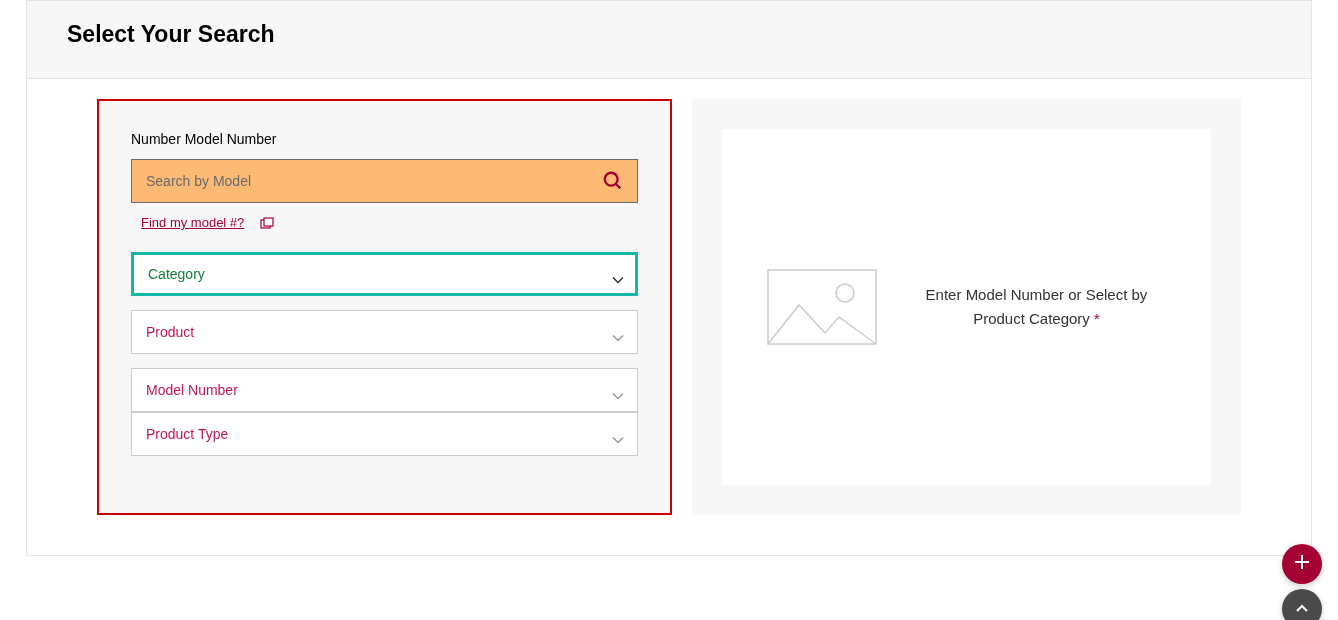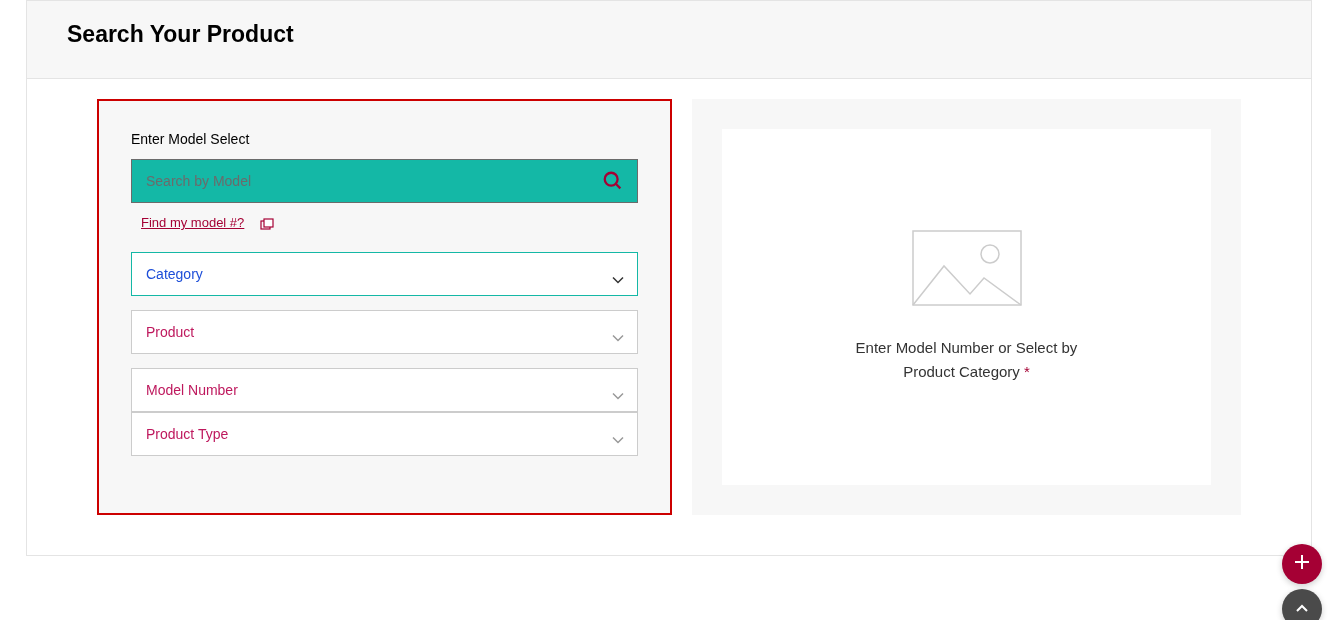--- a/index.html
+++ b/index.html
@@ -50,65 +50,65 @@
       position: relative;
       margin-bottom: 10px;
     }
     .search-input {
       width: 100%;
       height: 44px;
       border: 1px solid #6b6b6b;
       padding: 0 50px 0 14px;
       font-size: 14px;
       color: #333333;
-      background: #14b8a6;
+      background: #fdba74;
       outline: none;
     }
     .search-input::placeholder {
       color: #6b6b6b;
     }
     .search-icon {
       position: absolute;
       right: 14px;
       top: 50%;
       transform: translateY(-50%);
       width: 22px;
       height: 22px;
       cursor: pointer;
     }
     .find-model-link {
       font-size: 13px;
       color: #a50034;
       text-decoration: underline;
       display: inline-flex;
-      align-items: flex-end;
+      align-items: center;
       gap: 16px;
       margin-bottom: 22px;
       margin-left: 10px;
     }
     .popup-icon {
       width: 14px;
       height: 12px;
       display: inline-block;
     }
     .select-wrapper {
       position: relative;
       margin-bottom: 14px;
     }
     .select-box {
       width: 100%;
       height: 44px;
-      border: 1px solid #14b8a6;
+      border: 3px solid #14b8a6;
       padding: 0 40px 0 14px;
       font-size: 14px;
       background: #ffffff;
       display: flex;
       align-items: center;
       cursor: pointer;
-      color: #1d4ed8;
+      color: #15803d;
     }
     .select-box.disabled {
       border: 1px solid #cccccc;
       background: #ffffff;
       color: #be185d;
       cursor: default;
     }
     .chevron-icon {
       position: absolute;
       right: 14px;
@@ -124,21 +124,21 @@
       align-items: center;
       justify-content: center;
       padding: 30px;
       position: relative;
     }
     .right-inner {
       background: #ffffff;
       width: 100%;
       height: 356px;
       display: flex;
-      flex-direction: column;
+      flex-direction: row;
       align-items: center;
       justify-content: center;
       gap: 30px;
     }
     .image-placeholder {
       width: 110px;
       height: 76px;
     }
     .instruction-text {
       text-align: center;
@@ -171,28 +171,28 @@
       bottom: -9px;
       background: #4a4a4a;
       color: #ffffff;
     }
   </style>
 </head>
 <body>
 
 <div class="main-container">
   <div class="header-section">
-    <h1 class="page-title">Search Your Product</h1>
+    <h1 class="page-title">Select Your Search</h1>
   </div>
 
   <div class="content-area">
 
     <div class="left-panel">
       
-      <label class="form-label">Enter Model Select</label>
+      <label class="form-label">Number Model Number</label>
       
       <div class="search-wrapper">
         <input type="text" class="search-input" placeholder="Search by Model" style="">
         <span class="search-icon">
           <svg viewBox="0 0 24 24" fill="none" stroke="#a50034" stroke-width="2.5">
             <circle cx="10" cy="10" r="7"></circle>
             <line x1="20" y1="20" x2="15" y2="15"></line>
           </svg>
         </span>
       </div>

